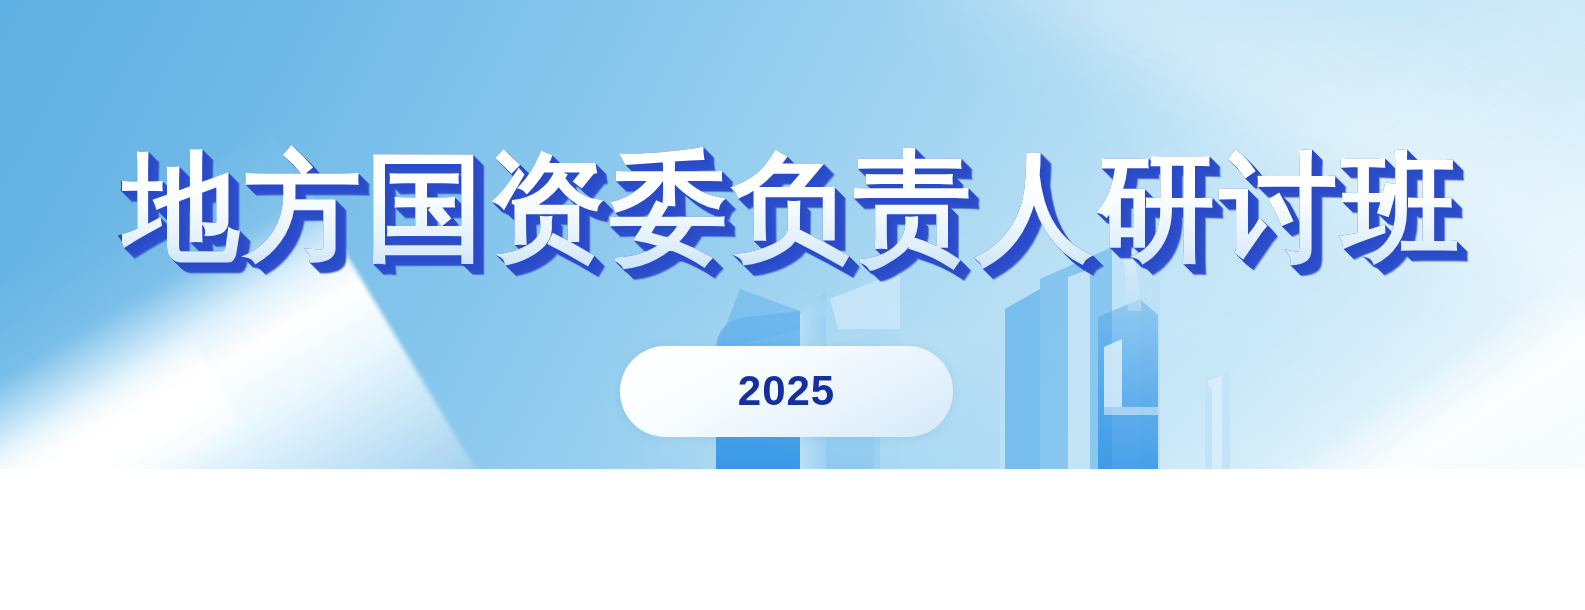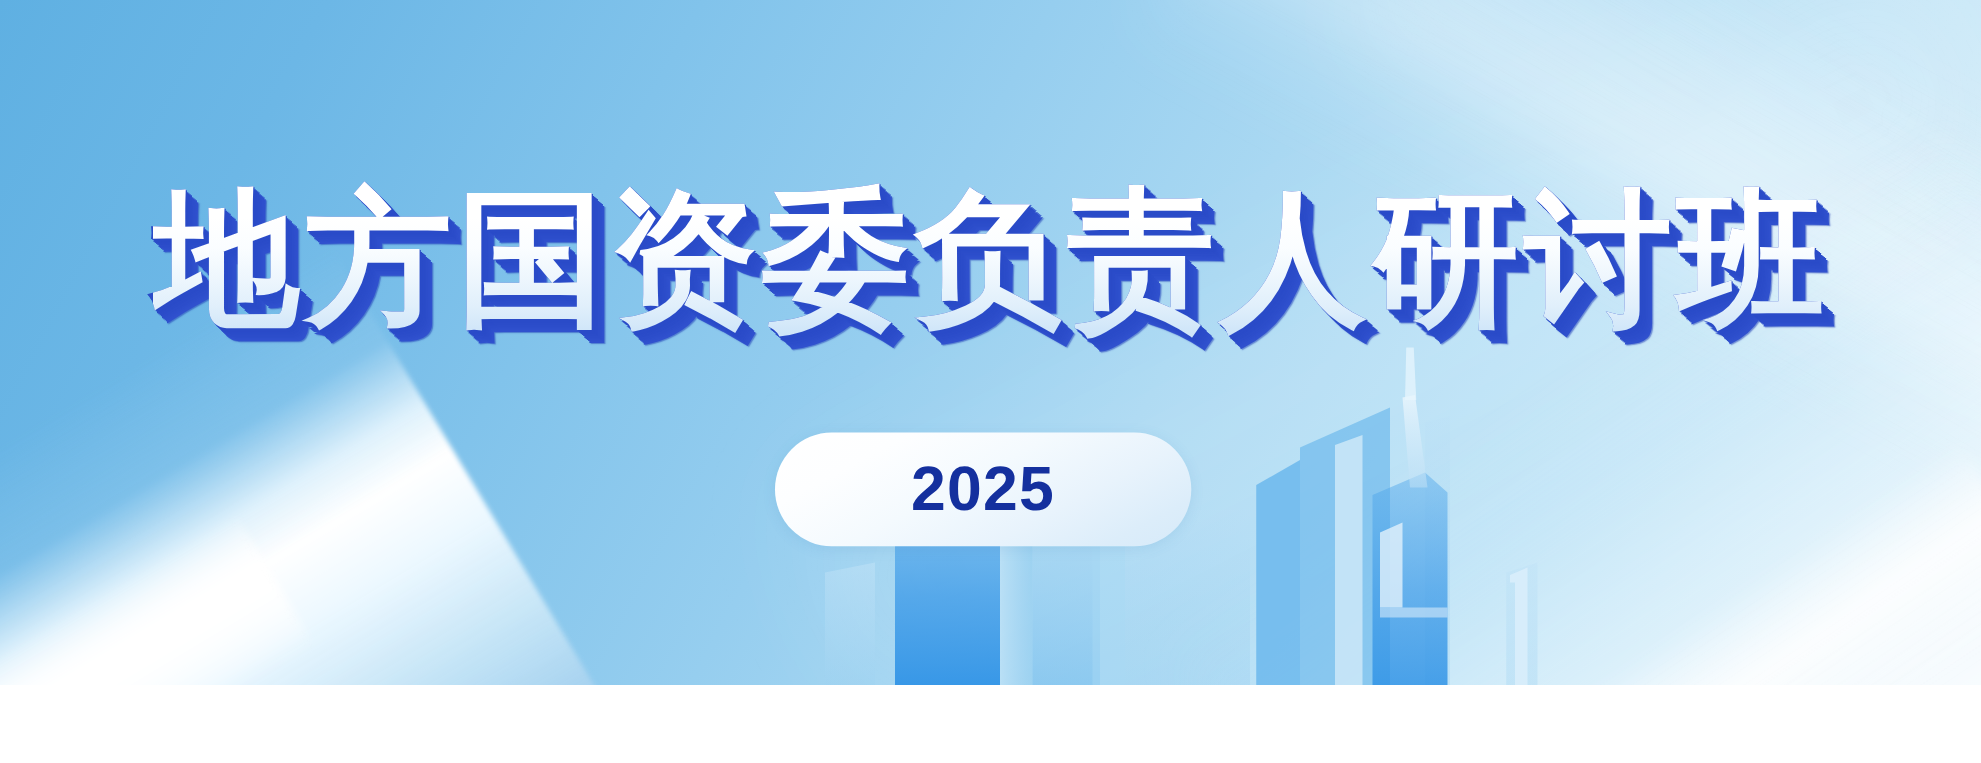--- a/index.html
+++ b/index.html
@@ -3,21 +3,21 @@
 <meta charset="utf-8">
 <style>
   html, body {
     margin: 0;
     padding: 0;
     background: #ffffff;
   }
   #banner {
     position: relative;
     width: 1585px;
-    height: 548px;
+    height: 469px;
     overflow: hidden;
     font-family: "Liberation Sans", "DejaVu Sans", sans-serif;
     
     background:
       linear-gradient(118deg,
         #5FB0E2 0%,
         #6CB7E6 14%,
         #81C3EB 30%,
         #96CEEF 45%,
         #A9D8F2 58%,
@@ -223,21 +223,21 @@
       #E8F3FC 68%,
       #DCEDFA 86%,
       #D6EAF9 100%);
     box-shadow: 0 2px 10px rgba(60,130,190,0.13);
     display: flex;
     align-items: center;
     justify-content: center;
   }
   .year-badge .year-text {
     font-family: "Liberation Sans", "DejaVu Sans", sans-serif;
-    font-size: 50px;
+    font-size: 42px;
     font-weight: bold;
     color: #14309E;
     letter-spacing: 1px;
     line-height: 1;
     margin-top: -2px;
   }
 </style>
 </head>
 <body>
 

